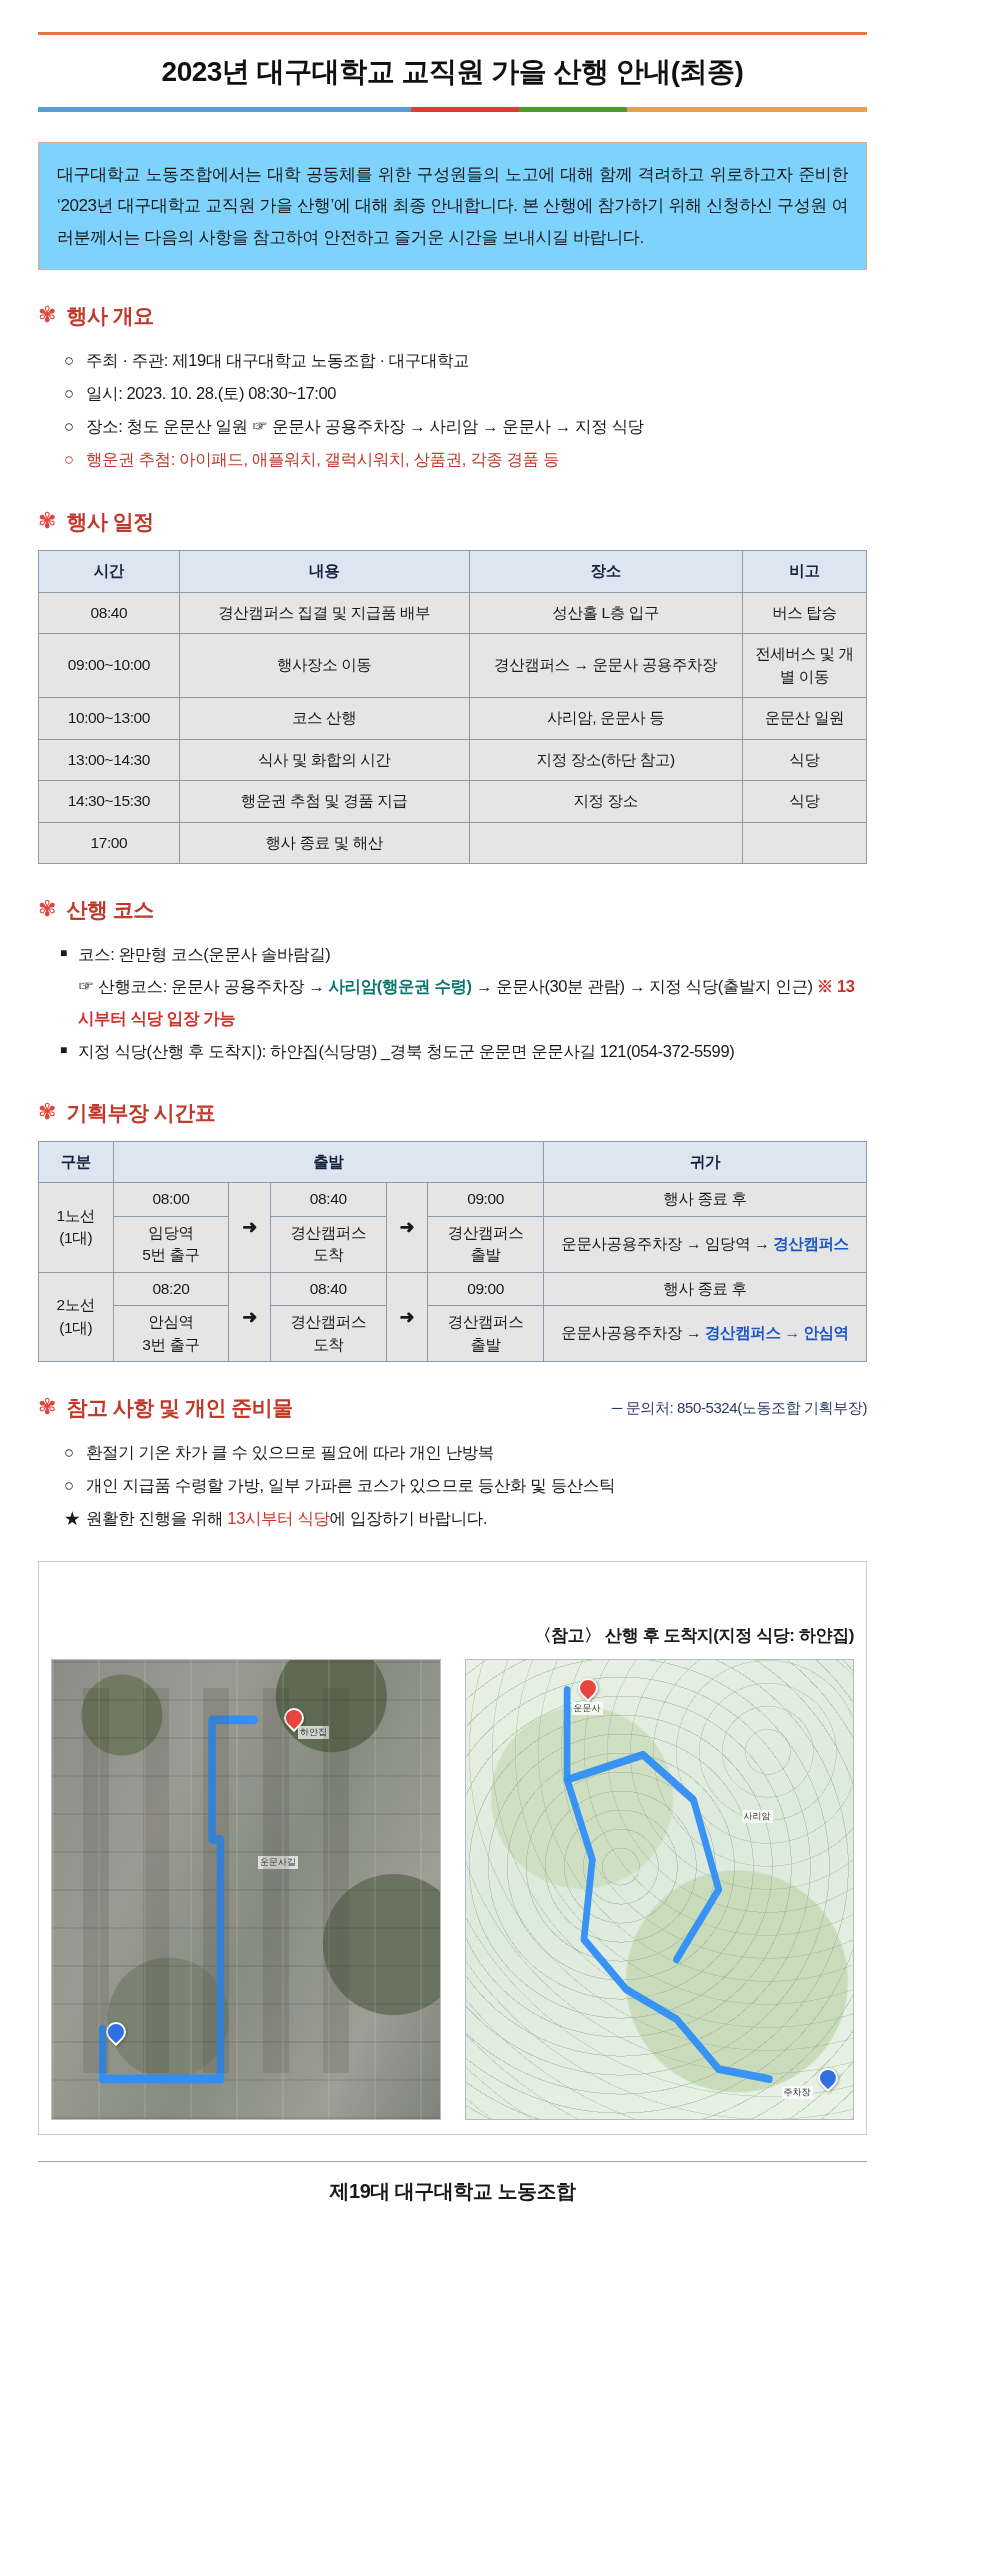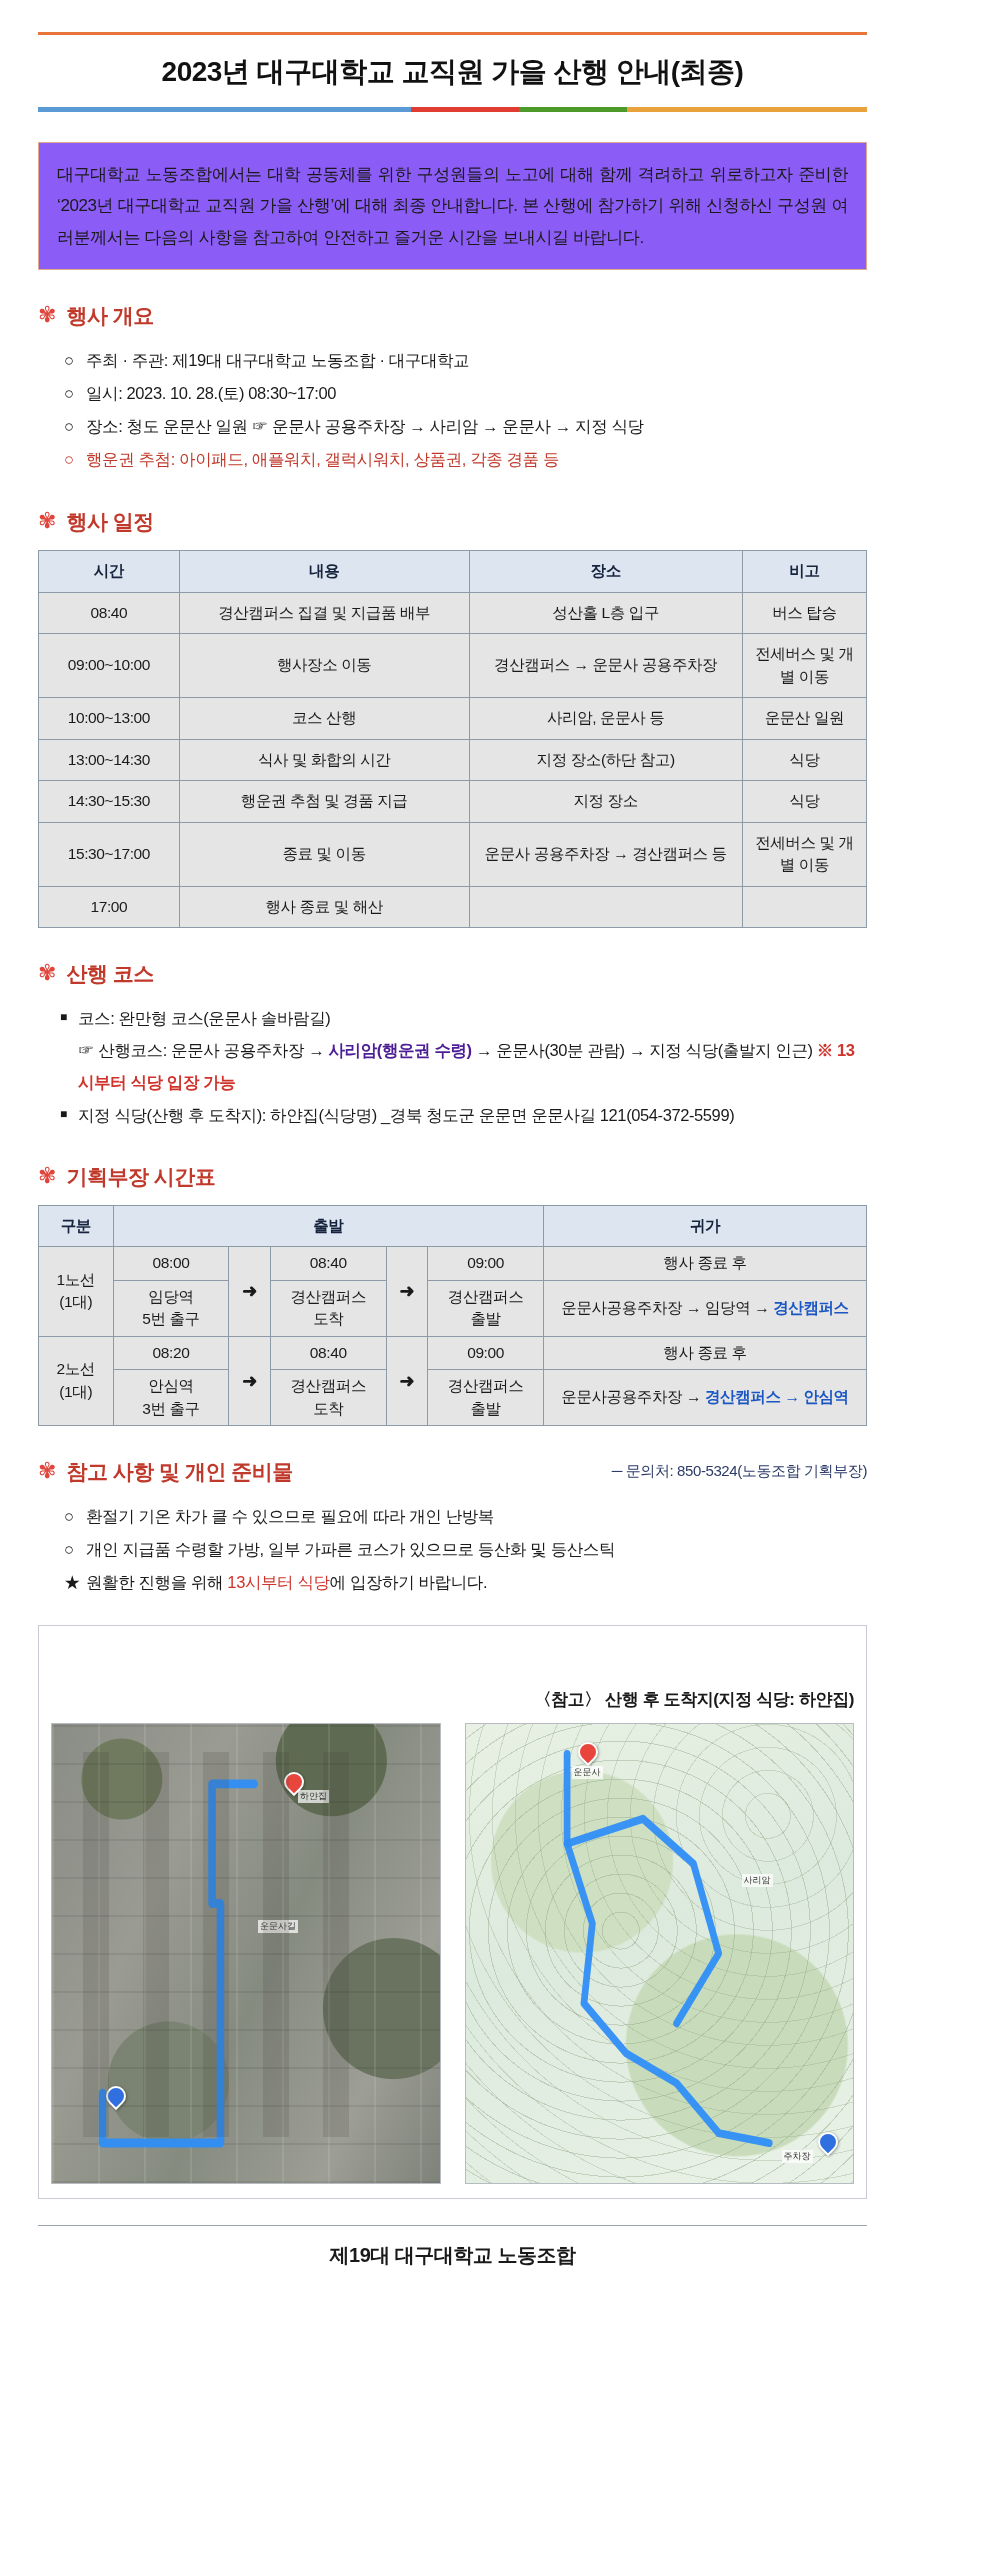--- a/index.html
+++ b/index.html
@@ -46,21 +46,21 @@
   .title-rule-bottom span { display:block; height:100%; }
   .seg-blue { background:#5b9bd5; flex: 0 0 45%; }
   .seg-red  { background:#e03c31; flex: 0 0 13%; }
   .seg-green{ background:#4c9a2a; flex: 0 0 13%; }
   .seg-orange{background:#e8a33d; flex: 1 1 auto; }
 
   
   .intro-box {
     margin: 30px 0 0 0;
     border: 1px solid #e2a98c;
-    background: #8b5cf6;
+    background: #7dd3fc;
     padding: 16px 18px 16px 18px;
     font-size: 17px;
     line-height: 1.85;
     letter-spacing: -0.4px;
     text-align: justify;
     color: #1a1a1a;
   }
 
   
   .section {
@@ -101,21 +101,21 @@
     display: flex;
     align-items: flex-start;
   }
   .bullets .mk {
     width: 22px;
     flex: 0 0 22px;
     color: #1a1a1a;
   }
   .bullets .row.red .mk, .bullets .row.red .txt { color: #c0392b; }
   .bullets .txt { flex: 1 1 auto; }
-  .blue { color: #4c1d95; }
+  .blue { color: #0f766e; }
   .redtext { color: #d0332c; }
 
   
   table.doc {
     border-collapse: collapse;
     width: 100%;
     margin-top: 14px;
     font-size: 15.5px;
     letter-spacing: -0.4px;
   }
@@ -369,26 +369,20 @@
           <td>지정 장소(하단 참고)</td>
           <td>식당</td>
         </tr>
         <tr>
           <td>14:30~15:30</td>
           <td>행운권 추첨 및 경품 지급</td>
           <td>지정 장소</td>
           <td>식당</td>
         </tr>
         <tr>
-          <td>15:30~17:00</td>
-          <td>종료 및 이동</td>
-          <td>운문사 공용주차장 → 경산캠퍼스 등</td>
-          <td>전세버스 및 개별 이동</td>
-        </tr>
-        <tr>
           <td>17:00</td>
           <td>행사 종료 및 해산</td>
           <td></td>
           <td></td>
         </tr>
       </tbody>
     </table>
   </div>
 
   <div class="section">

